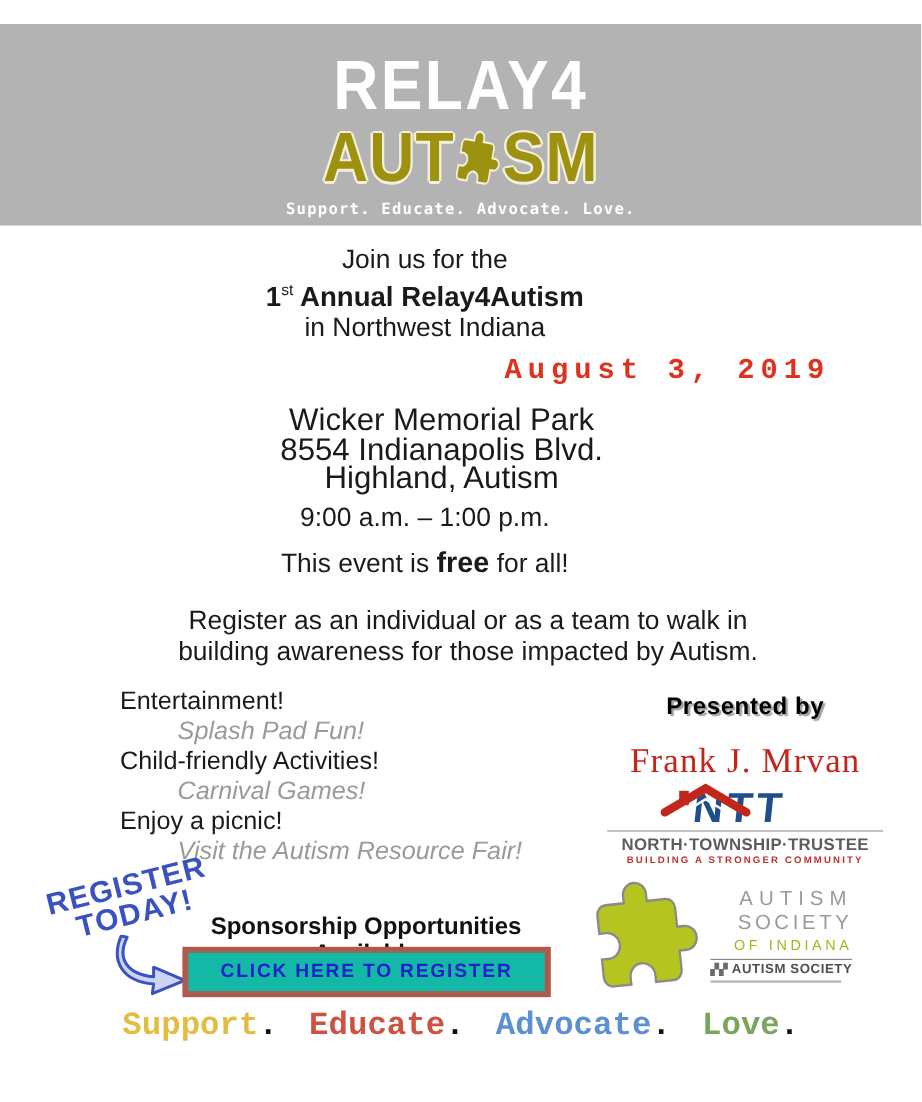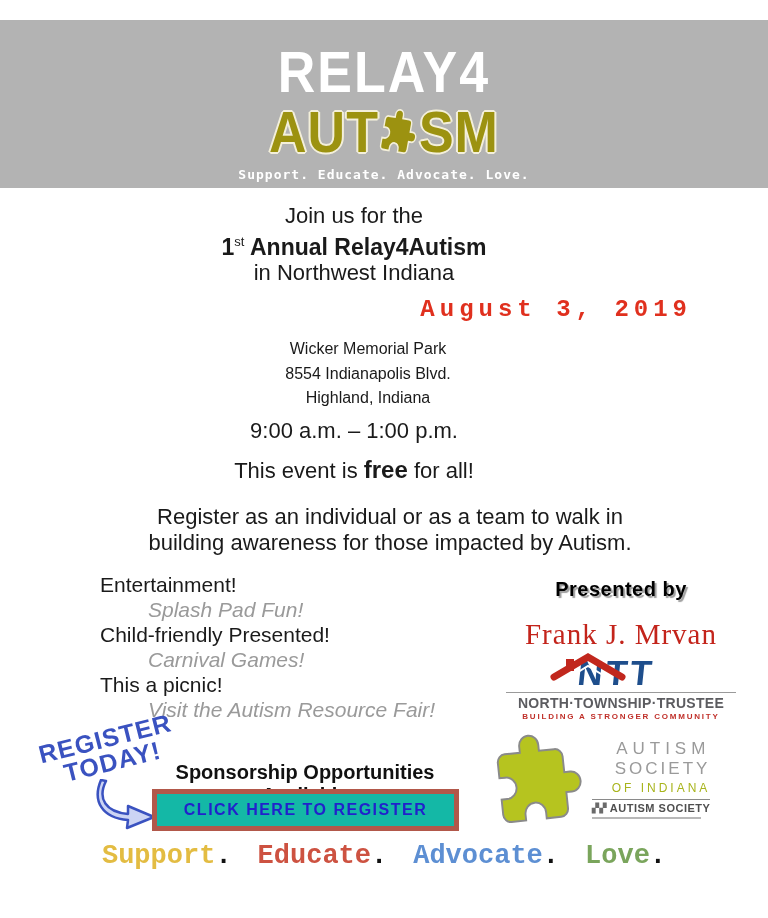--- a/index.html
+++ b/index.html
@@ -20,21 +20,21 @@
   .band-tagline { margin-top:9px; font-family:"DejaVu Sans Mono",monospace; font-size:13px;
                   font-weight:bold; color:#ffffff; letter-spacing:1px; }
 
   
   .cline { position:absolute; left:16px; width:676px; text-align:center; }
   .intro { top:203px; font-size:22px; line-height:26px; }
   .intro .b { font-size:23px; font-weight:bold; }
   .intro sup { font-size:13px; font-weight:normal; }
   .date { top:296px; font-family:"Liberation Mono","DejaVu Sans Mono",monospace;
           font-weight:700; font-size:24px; letter-spacing:5px; }
-  .venue { top:337px; font-size:16px; line-height:24.5px;padding-left:14px; }
+  .venue { top:337px; font-size:26px; line-height:24.5px;padding-left:14px; }
   .time { top:418px; font-size:22px; }
   .free { top:456px; font-size:22px; }
   .free b { font-size:24px; }
   .register-text { top:504px; font-size:22px; line-height:26px;margin-left:36px; }
 
   
   .activities { position:absolute; left:100px; top:572px; font-size:21px; line-height:25px; }
   .act-main { color:#1a1a1a; }
   .act-sub { margin-left:48px; color:#9a9a9a; font-style:italic; }
 
@@ -103,38 +103,38 @@
     <div>Join us for the</div>
     <div class="b"><span>1</span><sup>st</sup><span> Annual Relay4Autism</span></div>
     <div>in Northwest Indiana</div>
   </div>
 
   <div class="cline date" style="color: rgb(224, 48, 30); text-align: right;">August 3, 2019</div>
 
   <div class="cline venue">
     <div>Wicker Memorial Park</div>
     <div>8554 Indianapolis Blvd.</div>
-    <div>Highland, Indiana</div>
+    <div>Highland, Autism</div>
   </div>
 
   <div class="cline time">9:00 a.m. – 1:00 p.m.</div>
 
   <div class="cline free"><span>This event is </span><b>free</b><span> for all!</span></div>
 
   <div class="cline register-text">
     <div>Register as an individual or as a team to walk in</div>
     <div>building awareness for those impacted by Autism.</div>
   </div>
 
   <div class="activities">
     <div class="act-main">Entertainment!</div>
     <div class="act-sub">Splash Pad Fun!</div>
-    <div class="act-main">Child-friendly Presented!</div>
+    <div class="act-main">Child-friendly Activities!</div>
     <div class="act-sub">Carnival Games!</div>
-    <div class="act-main">This a picnic!</div>
+    <div class="act-main">Enjoy a picnic!</div>
     <div class="act-sub">Visit the Autism Resource Fair!</div>
   </div>
 
   <div class="right-col">
     <div class="presented">Presented by</div>
     <div class="frank">Frank J. Mrvan</div>
     <div class="ntt-logo">
       <svg width="170" height="40" viewBox="0 0 170 40">
         <rect x="30" y="8" width="8" height="12" fill="#c1271d"></rect>
         <text x="44" y="34" font-family="Liberation Sans, sans-serif" font-size="35" font-weight="bold" fill="#1e4e8c" letter-spacing="3" transform="skewX(-6)">NTT</text>

